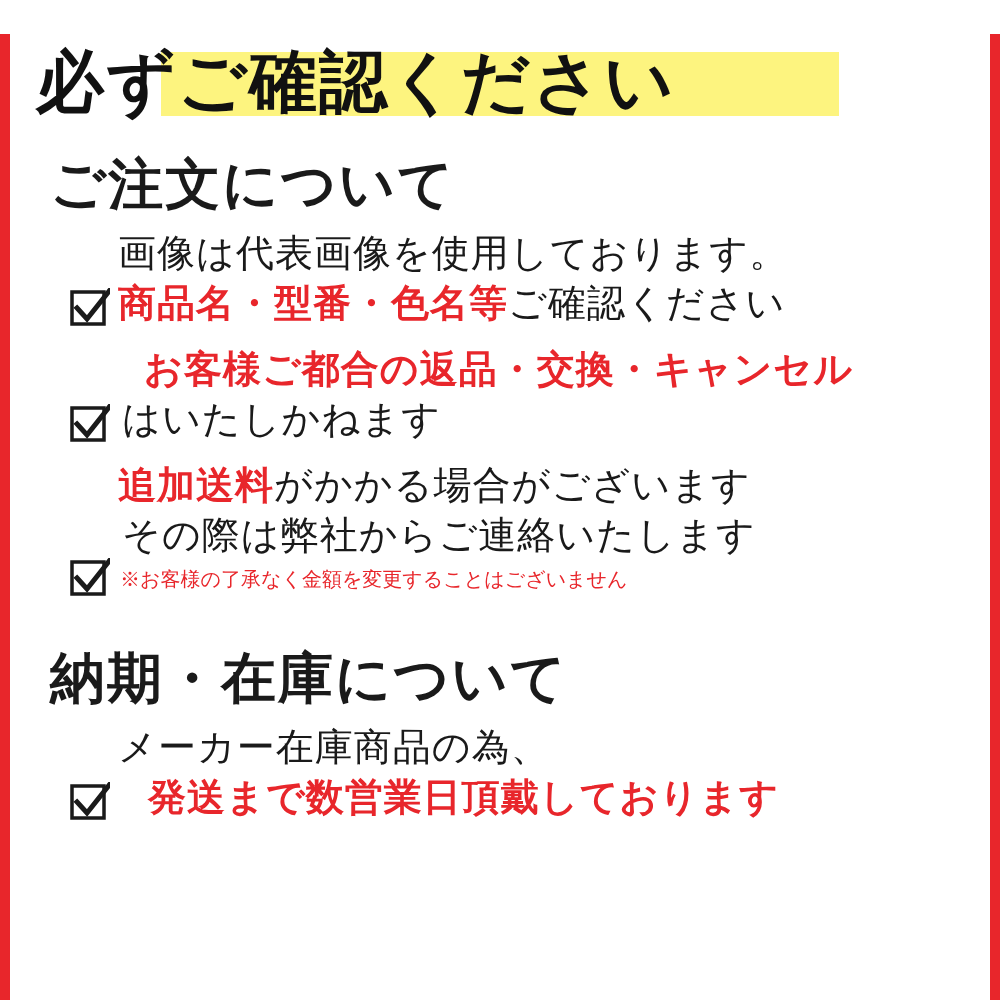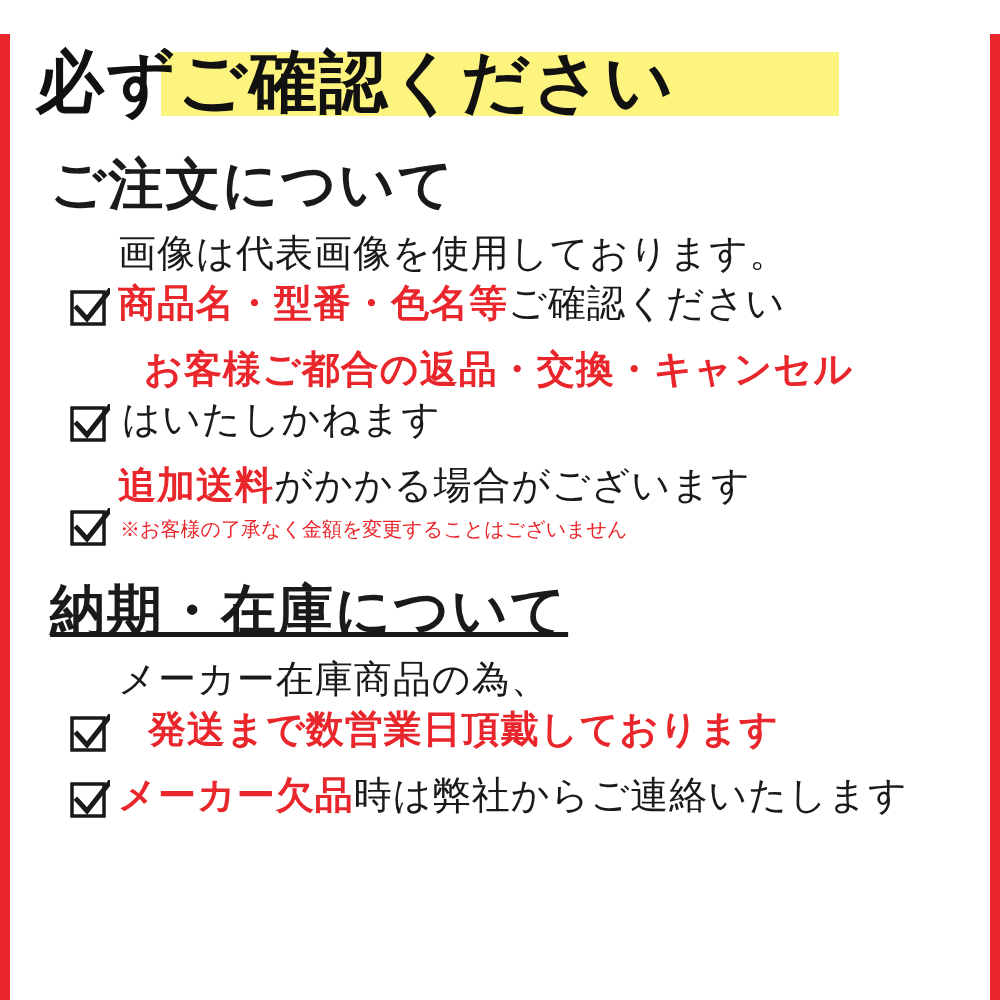--- a/index.html
+++ b/index.html
@@ -58,22 +58,21 @@
 
   
   .section-heading {
     font-size: 55px;
     font-weight: bold;
     color: #1a1a1a;
     letter-spacing: 2px;
     margin: 18px 0 6px 14px;
   }
   .section-heading.second {
-    margin-top: 26px;
-    text-decoration: underline;
+    margin-top: 44px;
   }
 
   
   .item {
     display: flex;
     align-items: flex-end;
     margin: 0 0 16px 34px;
   }
   .check {
     flex: 0 0 auto;
@@ -160,45 +159,35 @@
 
     <div class="item">
       <span class="check">
         <svg width="40" height="40" viewBox="0 0 40 40">
           <rect x="2" y="4" width="32" height="32" fill="none" stroke="#1a1a1a" stroke-width="3.5"></rect>
           <path d="M7 20 L17 31 L40 2" fill="none" stroke="#1a1a1a" stroke-width="5" stroke-linecap="square"></path>
         </svg>
       </span>
       <span class="item-lines">
         <div class="line"><span class="seg-red">追加送料</span><span class="seg-black">がかかる場合がございます</span></div>
+        <div class="line indent">その際は弊社からご連絡いたします</div>
         <div class="note">※お客様の了承なく金額を変更することはございません</div>
       </span>
     </div>
 
     <div class="section-heading second">納期・在庫について</div>
 
     <div class="item">
       <span class="check">
         <svg width="40" height="40" viewBox="0 0 40 40">
           <rect x="2" y="4" width="32" height="32" fill="none" stroke="#1a1a1a" stroke-width="3.5"></rect>
           <path d="M7 20 L17 31 L40 2" fill="none" stroke="#1a1a1a" stroke-width="5" stroke-linecap="square"></path>
         </svg>
       </span>
       <span class="item-lines">
         <div class="line">メーカー在庫商品の為、</div>
         <div class="line red indent">発送まで数営業日頂戴しております</div>
       </span>
     </div>
 
-    <div class="item">
-      <span class="check">
-        <svg width="40" height="40" viewBox="0 0 40 40">
-          <rect x="2" y="4" width="32" height="32" fill="none" stroke="#1a1a1a" stroke-width="3.5"></rect>
-          <path d="M7 20 L17 31 L40 2" fill="none" stroke="#1a1a1a" stroke-width="5" stroke-linecap="square"></path>
-        </svg>
-      </span>
-      <span class="item-lines">
-        <div class="line"><span class="seg-red">メーカー欠品</span><span class="seg-black">時は弊社からご連絡いたします</span></div>
-      </span>
-    </div>
 
   </div>
 </div>
 
 </body></html>

